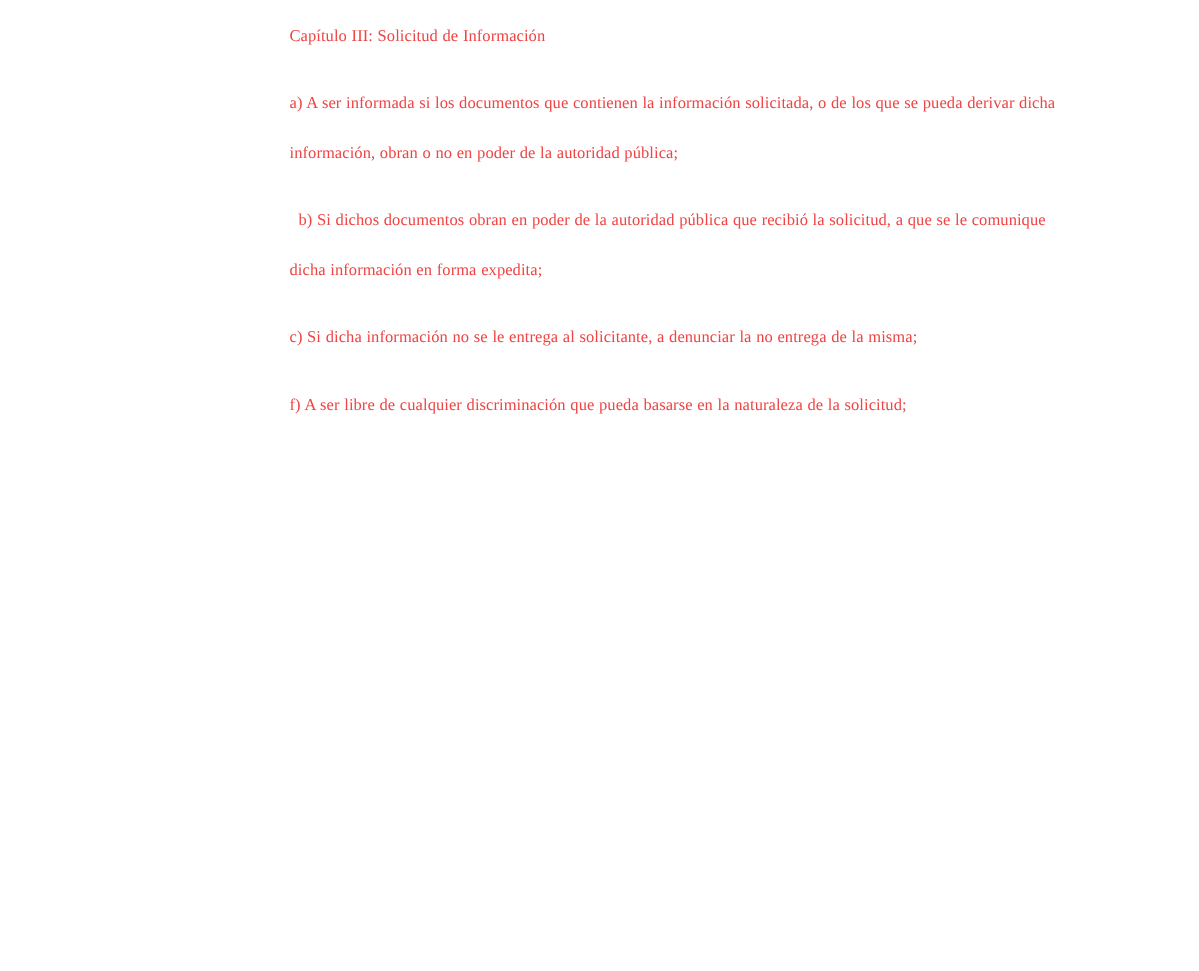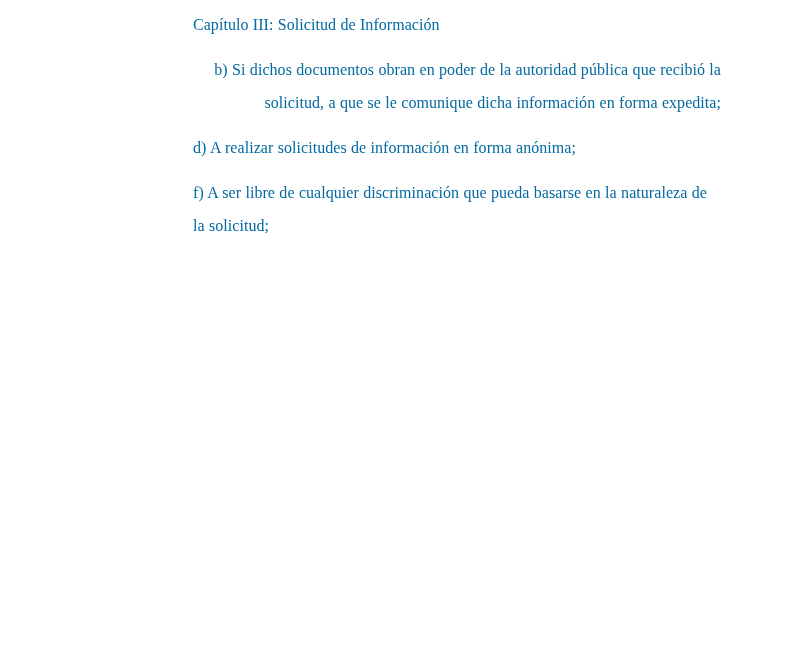--- a/index.html
+++ b/index.html
@@ -21,51 +21,51 @@
     height: 647px;
     background: #ffffff;
     box-sizing: border-box;
     padding: 8px 78px 0 193px;
   }
   .doc-body {
     width: 528px;
   }
   .para {
     margin: 0 0 12px 0;
-    font-size: 16px;
+    font-size: 11px;
     line-height: 33px;
     text-align: left;
     letter-spacing: 0.05px;
     word-spacing: 0.3px;
-    color: #0369a1;
+    color: #ef4444;
     white-space: pre-wrap;
   }
   .para.heading {
     margin-bottom: 12px;
   }
   .para.indented {
     text-indent: 6px;
-    text-align: right;
   }
   .para:last-child {
     margin-bottom: 0;
   }
 </style>
 </head>
 <body>
 
 <div class="page">
   <article class="doc-body">
 
     <p class="para heading">Capítulo III: Solicitud de Información</p>
 
 
+    <p class="para">a) A ser informada si los documentos que contienen la información solicitada, o de los que se pueda derivar dicha información, obran o no en poder de la autoridad pública;</p>
 
     <p class="para indented">b) Si dichos documentos obran en poder de la autoridad pública que recibió la solicitud, a que se le comunique dicha información en forma expedita;</p>
 
+    <p class="para">c) Si dicha información no se le entrega al solicitante, a denunciar la no entrega de la misma;</p>
 
-    <p class="para">d) A realizar solicitudes de información en forma anónima;</p>
 
 
     <p class="para">f) A ser libre de cualquier discriminación que pueda basarse en la naturaleza de la solicitud;</p>
 
   </article>
 </div>
 
 </body></html>

